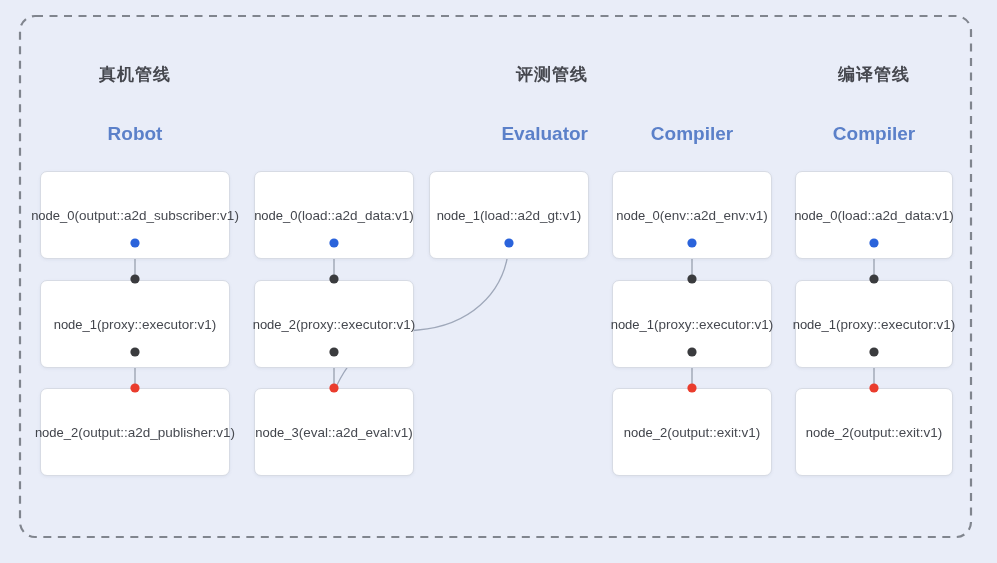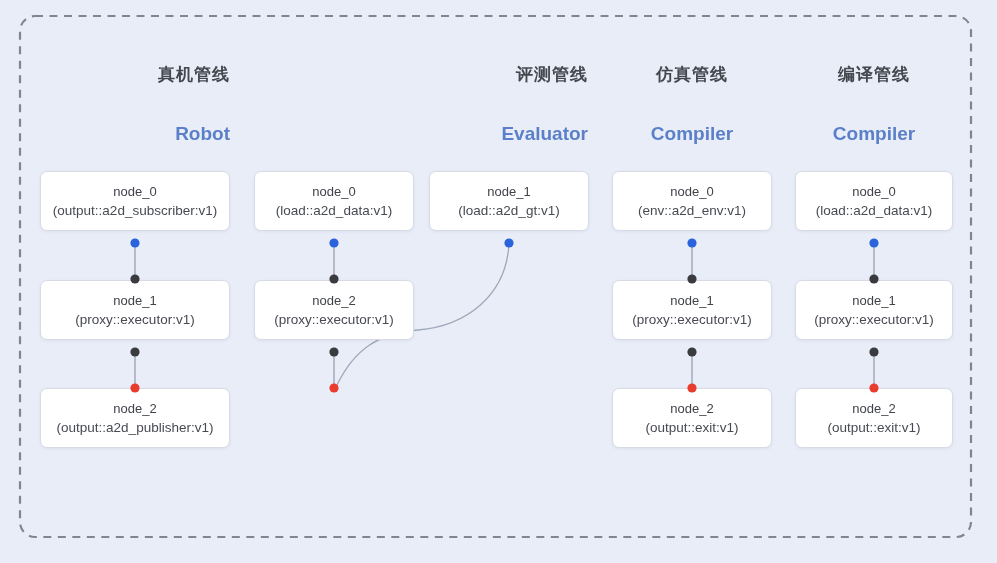--- a/index.html
+++ b/index.html
@@ -8,33 +8,33 @@
     position:relative;width:997px;height:563px;background:#e9edf8;overflow:hidden;
   }
   svg.layer{position:absolute;left:0;top:0;pointer-events:none;}
   .underlay{z-index:1;}
   .overlay{z-index:3;}
 
   .hdr{position:absolute;text-align:center;z-index:2;}
   .hdr-zh{top:63px;font-size:17px;font-weight:700;color:#45474e;letter-spacing:1px;}
   .hdr-en{top:123px;font-size:19px;font-weight:700;color:#5b80c9;}
 
-  .col-robot{left:40px;width:190px;text-align:right;}
+  .col-robot{left:40px;width:190px;}
   .col-evalA{left:254px;width:160px;}
   .col-evalB{left:429px;width:160px;}
   .col-evalhdr{left:254px;width:334px;text-align:right;}
   .col-sim{left:612px;width:160px;}
   .col-comp{left:795px;width:158px;}
 
   .row1{top:171px;} .row2{top:280px;} .row3{top:388px;}
 
   .box{
-    position:absolute;height:60px;z-index:2;box-sizing:border-box;
+    position:absolute;height:88px;z-index:2;box-sizing:border-box;
     background:#ffffff;border:1px solid #d7dbe4;border-radius:7px;
-    display:flex;flex-direction:column;align-items:center;justify-content:center;
+    display:flex;flex-direction:row;align-items:center;justify-content:center;
     box-shadow:0 1px 3px rgba(110,120,150,0.10);
   }
   .node-title{font-size:13px;line-height:19px;color:#40434a;}
   .node-sub{font-size:13.5px;line-height:19px;color:#474a51;}
 </style>
 </head>
 <body>
 
 <div class="canvas">
 
@@ -52,21 +52,20 @@
       <line x1="874" y1="352" x2="874" y2="388"></line>
     </g>
 
     <path d="M 509 244 C 506 296 466 326 418 330 C 378 333 354 350 337 385" fill="none" stroke="#9fa8ba" stroke-width="1.3"></path>
   </svg>
 
   <div class="hdr hdr-zh col-robot">真机管线</div>
   <div class="hdr hdr-en col-robot">Robot</div>
   <div class="hdr hdr-zh col-evalhdr">评测管线</div>
   <div class="hdr hdr-en col-evalhdr">Evaluator</div>
-  <div class="hdr hdr-zh col-sim">仿真管线</div>
   <div class="hdr hdr-en col-sim">Compiler</div>
   <div class="hdr hdr-zh col-comp">编译管线</div>
   <div class="hdr hdr-en col-comp">Compiler</div>
 
   <div class="box col-robot row1">
     <div class="node-title">node_0</div>
     <div class="node-sub">(output::a2d_subscriber:v1)</div>
   </div>
   <div class="box col-robot row2">
     <div class="node-title">node_1</div>
@@ -81,20 +80,24 @@
     <div class="node-title">node_0</div>
     <div class="node-sub">(load::a2d_data:v1)</div>
   </div>
   <div class="box col-evalB row1">
     <div class="node-title">node_1</div>
     <div class="node-sub">(load::a2d_gt:v1)</div>
   </div>
   <div class="box col-evalA row2">
     <div class="node-title">node_2</div>
     <div class="node-sub">(proxy::executor:v1)</div>
+  </div>
+  <div class="box col-evalA row3">
+    <div class="node-title">node_3</div>
+    <div class="node-sub">(eval::a2d_eval:v1)</div>
   </div>
 
   <div class="box col-sim row1">
     <div class="node-title">node_0</div>
     <div class="node-sub">(env::a2d_env:v1)</div>
   </div>
   <div class="box col-sim row2">
     <div class="node-title">node_1</div>
     <div class="node-sub">(proxy::executor:v1)</div>
   </div>

